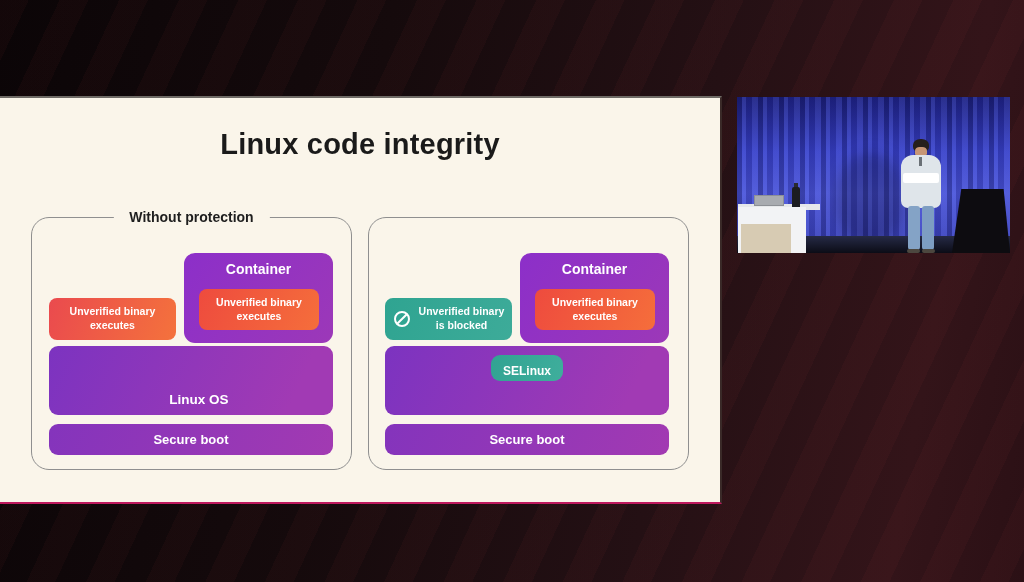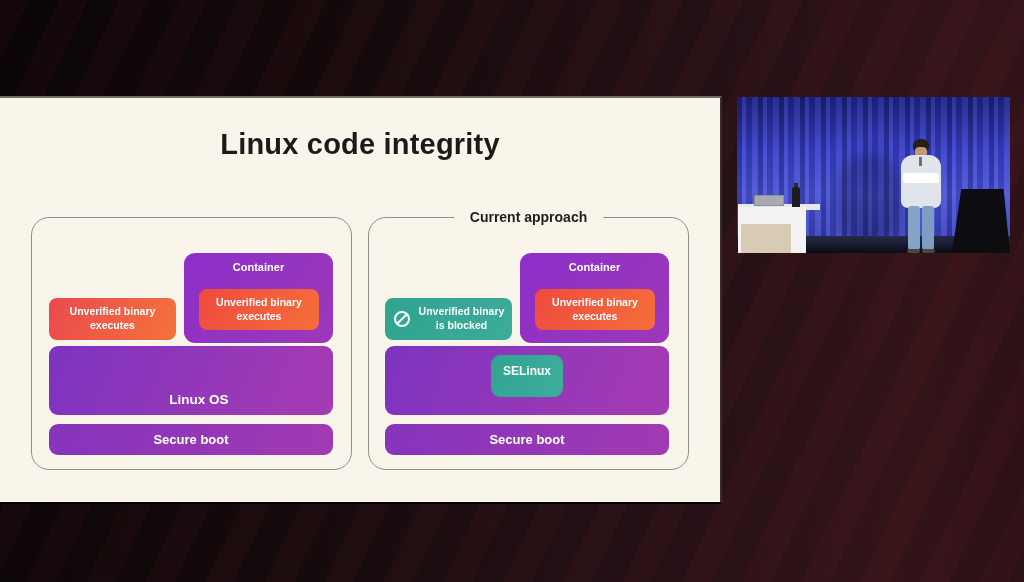--- a/index.html
+++ b/index.html
@@ -8,21 +8,21 @@
     font-family:"Liberation Sans",sans-serif;
     background:
       repeating-linear-gradient(115deg, rgba(255,80,80,0.035) 0 26px, rgba(0,0,0,0) 26px 54px),
       linear-gradient(100deg,#0b0507 0%,#150a0c 35%,#241014 65%,#331419 88%,#2b1015 100%);
   }
 
   
   .slide{
     position:absolute;left:0;top:96px;width:722px;height:408px;
     background:#faf5ea;box-sizing:border-box;
-    border-top:2px solid #6f6b66;border-bottom:2px solid #000000;
+    border-top:2px solid #6f6b66;border-bottom:2px solid #be185d;
     border-right:2px solid #3a2a28;
   }
   .slide-title{
     position:absolute;top:30px;left:0;width:100%;text-align:center;
     font-size:29px;font-weight:700;color:#1a1a1a;letter-spacing:0.2px;
   }
   .group{
     position:absolute;border:1.5px solid #8f8f8f;border-radius:18px;
   }
   .group-left{left:31px;top:119px;width:319px;height:251px;}
@@ -37,21 +37,21 @@
 
   .container-box{
     width:149px;height:90px;top:35px;
     background:linear-gradient(125deg,#8c2fc9 0%,#9c38b8 100%);
     border-radius:11px;
   }
   .group-left .container-box{left:152px;}
   .group-right .container-box{left:151px;}
   .container-label{
     position:absolute;top:8px;left:0;width:100%;text-align:center;
-    font-size:11px;font-weight:700;color:#fff;
+    font-size:14px;font-weight:700;color:#fff;
   }
   .inner-orange{
     position:absolute;left:15px;top:36px;width:120px;height:41px;border-radius:8px;
     background:linear-gradient(115deg,#ee4b3e 0%,#f56e3b 100%);
     display:flex;align-items:center;justify-content:center;text-align:center;
     font-size:10.5px;line-height:1.3;padding:0 10px;box-sizing:border-box;
   }
   .standalone-orange{
     left:17px;top:80px;width:127px;height:42px;border-radius:8px;
     background:linear-gradient(110deg,#ea4a4e 0%,#f4723c 100%);
@@ -68,21 +68,21 @@
   .os-box{
     left:17px;top:128px;width:284px;height:69px;border-radius:9px;
     background:linear-gradient(115deg,#7c33c0 0%,#a13ab4 85%);
   }
   .group-right .os-box{left:16px;}
   .os-label{
     position:absolute;bottom:8px;left:8px;width:100%;text-align:center;
     font-size:13.5px;font-weight:700;color:#fff;
   }
   .selinux-badge{
-    position:absolute;left:106px;top:9px;width:72px;height:42px;border-radius:9px;
+    position:absolute;left:106px;top:9px;width:72px;height:26px;border-radius:9px;
     background:linear-gradient(115deg,#31a392 0%,#3fae9c 100%);
     text-align:center;line-height:33px;font-size:12px;font-weight:700;color:#fff;
   }
   .boot-box{
     left:17px;top:206px;width:284px;height:31px;border-radius:9px;
     background:linear-gradient(110deg,#8434bc 0%,#a23ab2 100%);
     text-align:center;line-height:31px;font-size:13px;
   }
   .group-right .boot-box{left:16px;}
 
@@ -128,37 +128,37 @@
     clip-path:polygon(16% 0,89% 0,100% 100%,0 100%);
   }
 </style>
 </head>
 <body>
 
 <div class="slide">
   <div class="slide-title">Linux code integrity</div>
 
   <div class="group group-left">
+    <div class="group-label">Without protection</div>
 
     <div class="pbox container-box">
       <div class="container-label">Container</div>
       <div class="inner-orange">Unverified binary executes</div>
     </div>
 
     <div class="pbox standalone-orange">Unverified binary executes</div>
 
     <div class="pbox os-box">
       <div class="os-label">Linux OS</div>
     </div>
 
     <div class="pbox boot-box">Secure boot</div>
   </div>
 
   <div class="group group-right">
-    <div class="group-label">Current approach</div>
 
     <div class="pbox container-box">
       <div class="container-label">Container</div>
       <div class="inner-orange">Unverified binary executes</div>
     </div>
 
     <div class="pbox blocked-box">
       <svg class="blocked-icon" viewBox="0 0 18 18">
         <circle cx="9" cy="9" r="7" fill="none" stroke="#ffffff" stroke-width="2"></circle>
         <line x1="4.2" y1="13.8" x2="13.8" y2="4.2" stroke="#ffffff" stroke-width="2"></line>

